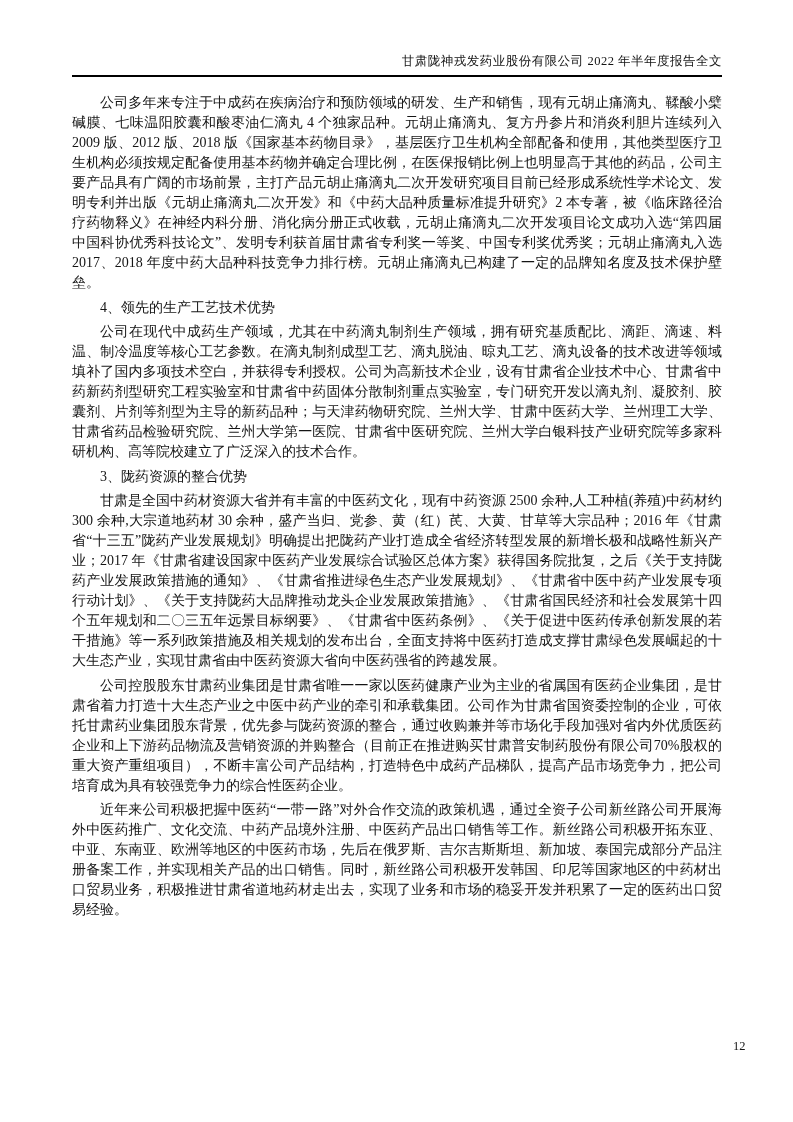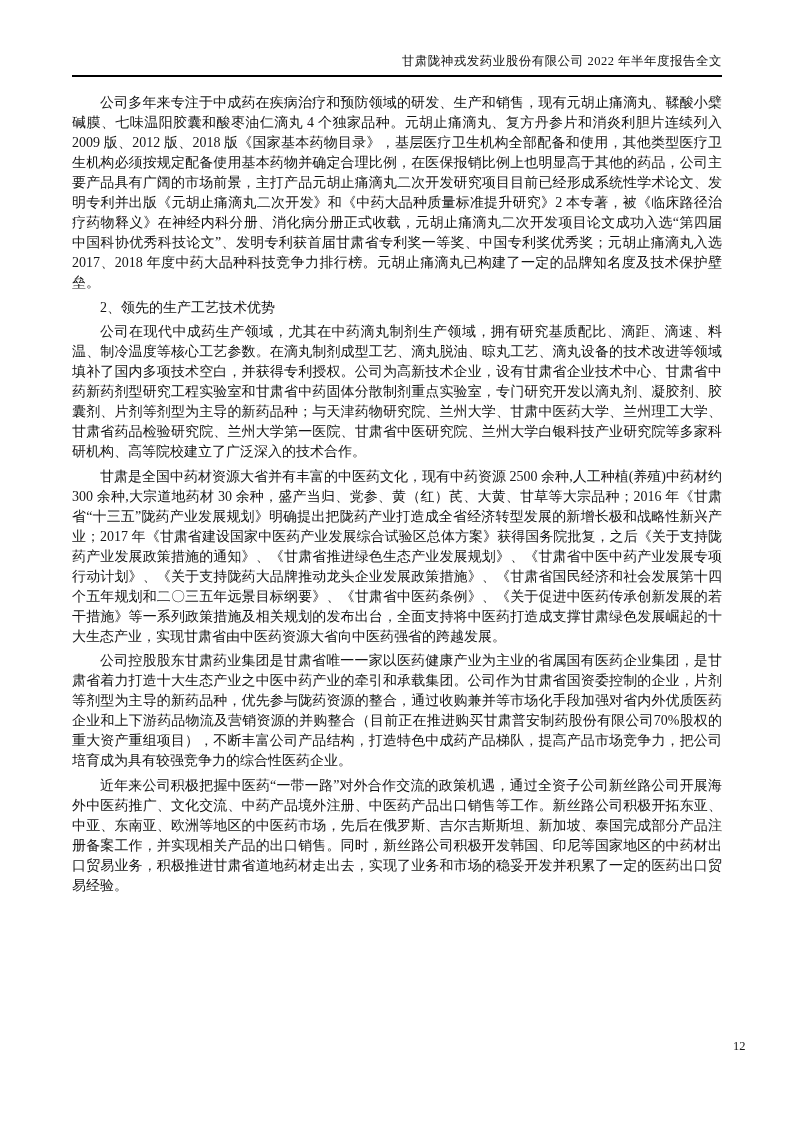--- a/index.html
+++ b/index.html
@@ -57,21 +57,22 @@
 </head>
 <body>
 
 <div class="page">
   <div class="header">
     <span>甘肃陇神戎发药业股份有限公司 2022 年半年度报告全文</span>
   </div>
 
   <div class="doc-body">
       <div class="para">公司多年来专注于中成药在疾病治疗和预防领域的研发、生产和销售，现有元胡止痛滴丸、鞣酸小檗碱膜、七味温阳胶囊和酸枣油仁滴丸 4 个独家品种。元胡止痛滴丸、复方丹参片和消炎利胆片连续列入 2009 版、2012 版、2018 版《国家基本药物目录》，基层医疗卫生机构全部配备和使用，其他类型医疗卫生机构必须按规定配备使用基本药物并确定合理比例，在医保报销比例上也明显高于其他的药品，公司主要产品具有广阔的市场前景，主打产品元胡止痛滴丸二次开发研究项目目前已经形成系统性学术论文、发明专利并出版《元胡止痛滴丸二次开发》和《中药大品种质量标准提升研究》2 本专著，被《临床路径治疗药物释义》在神经内科分册、消化病分册正式收载，元胡止痛滴丸二次开发项目论文成功入选“第四届中国科协优秀科技论文”、发明专利获首届甘肃省专利奖一等奖、中国专利奖优秀奖；元胡止痛滴丸入选 2017、2018 年度中药大品种科技竞争力排行榜。元胡止痛滴丸已构建了一定的品牌知名度及技术保护壁垒。</div>
-      <div class="heading">2、领先的生产工艺技术优势</div>
+      <div class="heading">4、领先的生产工艺技术优势</div>
       <div class="para">公司在现代中成药生产领域，尤其在中药滴丸制剂生产领域，拥有研究基质配比、滴距、滴速、料温、制冷温度等核心工艺参数。在滴丸制剂成型工艺、滴丸脱油、晾丸工艺、滴丸设备的技术改进等领域填补了国内多项技术空白，并获得专利授权。公司为高新技术企业，设有甘肃省企业技术中心、甘肃省中药新药剂型研究工程实验室和甘肃省中药固体分散制剂重点实验室，专门研究开发以滴丸剂、凝胶剂、胶囊剂、片剂等剂型为主导的新药品种；与天津药物研究院、兰州大学、甘肃中医药大学、兰州理工大学、甘肃省药品检验研究院、兰州大学第一医院、甘肃省中医研究院、兰州大学白银科技产业研究院等多家科研机构、高等院校建立了广泛深入的技术合作。</div>
+      <div class="heading">3、陇药资源的整合优势</div>
       <div class="para">甘肃是全国中药材资源大省并有丰富的中医药文化，现有中药资源 2500 余种,人工种植(养殖)中药材约 300 余种,大宗道地药材 30 余种，盛产当归、党参、黄（红）芪、大黄、甘草等大宗品种；2016 年《甘肃省“十三五”陇药产业发展规划》明确提出把陇药产业打造成全省经济转型发展的新增长极和战略性新兴产业；2017 年《甘肃省建设国家中医药产业发展综合试验区总体方案》获得国务院批复，之后《关于支持陇药产业发展政策措施的通知》、《甘肃省推进绿色生态产业发展规划》、《甘肃省中医中药产业发展专项行动计划》、《关于支持陇药大品牌推动龙头企业发展政策措施》、《甘肃省国民经济和社会发展第十四个五年规划和二〇三五年远景目标纲要》、《甘肃省中医药条例》、《关于促进中医药传承创新发展的若干措施》等一系列政策措施及相关规划的发布出台，全面支持将中医药打造成支撑甘肃绿色发展崛起的十大生态产业，实现甘肃省由中医药资源大省向中医药强省的跨越发展。</div>
-      <div class="para">公司控股股东甘肃药业集团是甘肃省唯一一家以医药健康产业为主业的省属国有医药企业集团，是甘肃省着力打造十大生态产业之中医中药产业的牵引和承载集团。公司作为甘肃省国资委控制的企业，片剂等剂型为主导的新药品种，优先参与陇药资源的整合，通过收购兼并等市场化手段加强对省内外优质医药企业和上下游药品物流及营销资源的并购整合（目前正在推进购买甘肃普安制药股份有限公司70%股权的重大资产重组项目），不断丰富公司产品结构，打造特色中成药产品梯队，提高产品市场竞争力，把公司培育成为具有较强竞争力的综合性医药企业。</div>
+      <div class="para">公司控股股东甘肃药业集团是甘肃省唯一一家以医药健康产业为主业的省属国有医药企业集团，是甘肃省着力打造十大生态产业之中医中药产业的牵引和承载集团。公司作为甘肃省国资委控制的企业，可依托甘肃药业集团股东背景，优先参与陇药资源的整合，通过收购兼并等市场化手段加强对省内外优质医药企业和上下游药品物流及营销资源的并购整合（目前正在推进购买甘肃普安制药股份有限公司70%股权的重大资产重组项目），不断丰富公司产品结构，打造特色中成药产品梯队，提高产品市场竞争力，把公司培育成为具有较强竞争力的综合性医药企业。</div>
       <div class="para">近年来公司积极把握中医药“一带一路”对外合作交流的政策机遇，通过全资子公司新丝路公司开展海外中医药推广、文化交流、中药产品境外注册、中医药产品出口销售等工作。新丝路公司积极开拓东亚、中亚、东南亚、欧洲等地区的中医药市场，先后在俄罗斯、吉尔吉斯斯坦、新加坡、泰国完成部分产品注册备案工作，并实现相关产品的出口销售。同时，新丝路公司积极开发韩国、印尼等国家地区的中药材出口贸易业务，积极推进甘肃省道地药材走出去，实现了业务和市场的稳妥开发并积累了一定的医药出口贸易经验。</div>
     </div>
 
   <div class="page-number">12</div>
 </div>
 
 </body></html>

